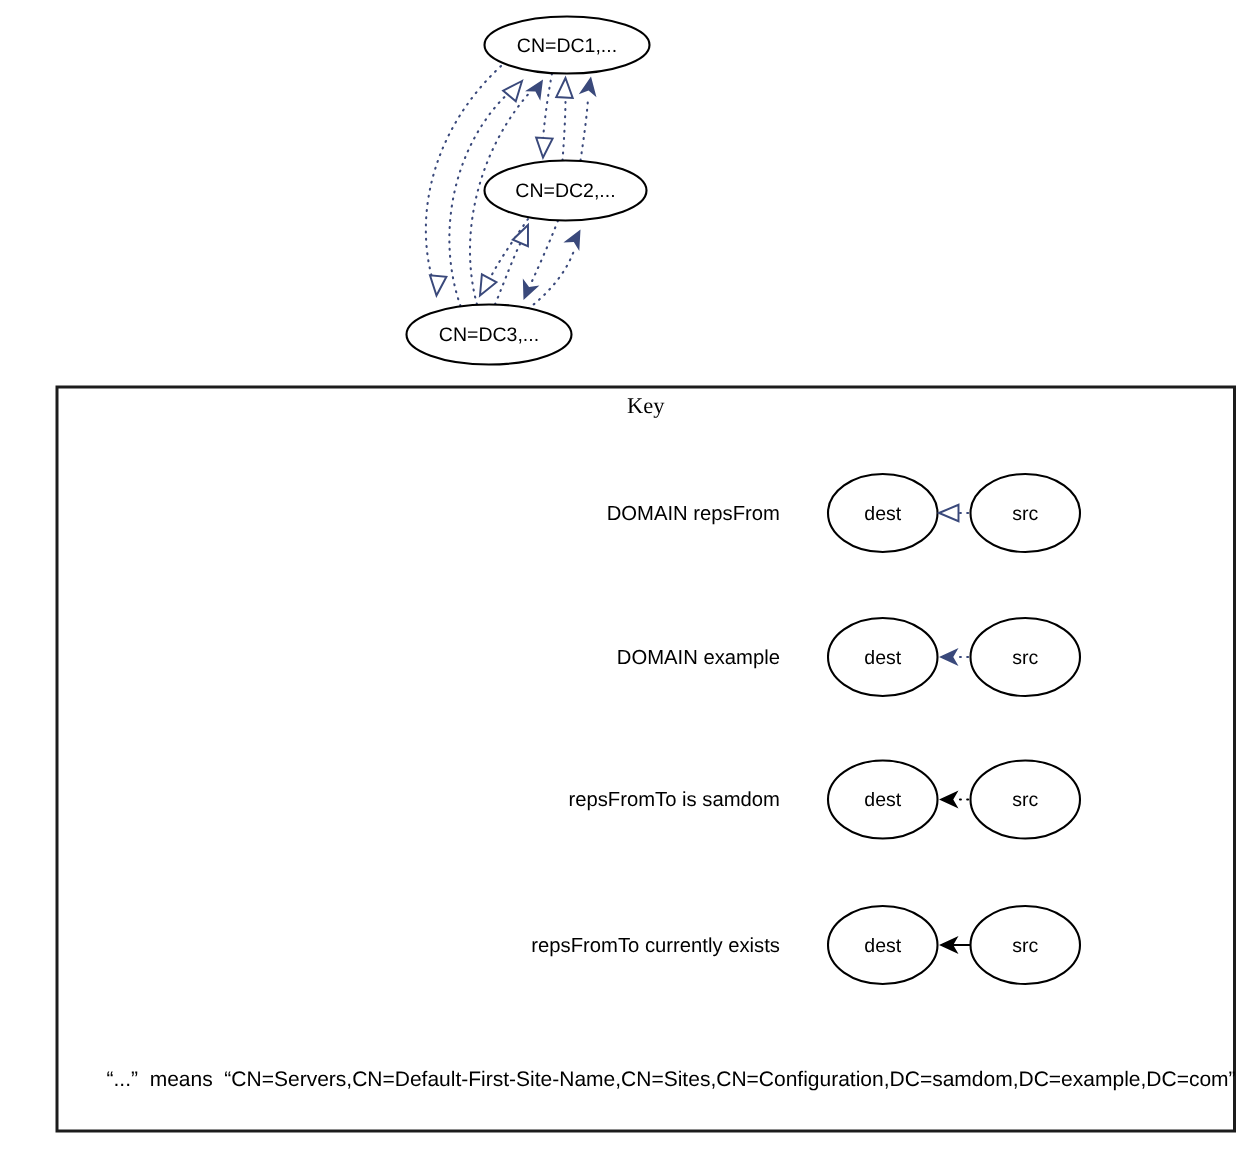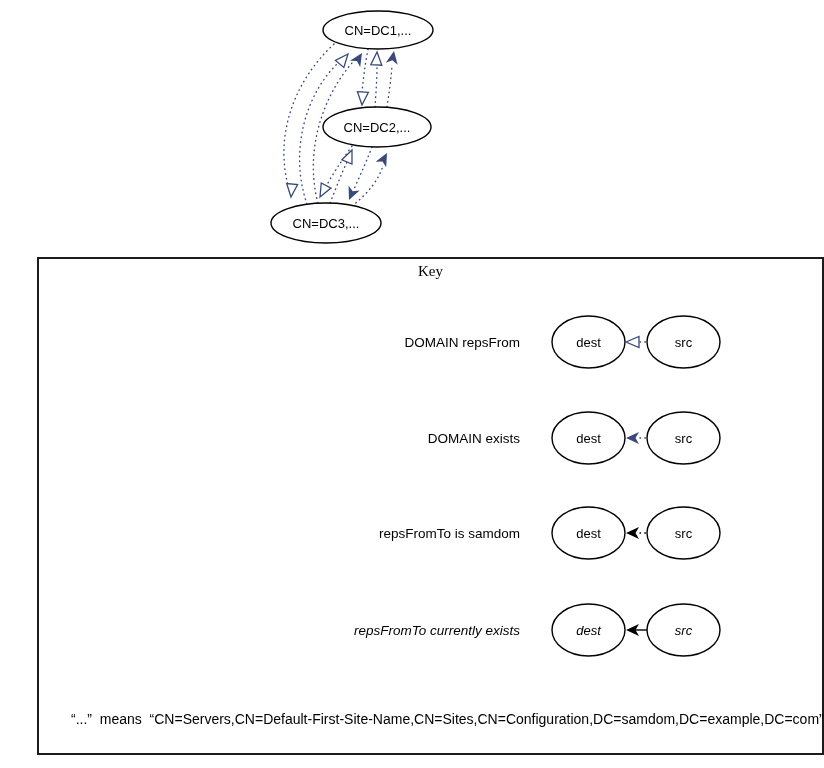--- a/index.html
+++ b/index.html
@@ -97,21 +97,21 @@
         <ellipse class="node-ellipse" cx="38.5" cy="28" rx="36.5" ry="26"></ellipse>
         <ellipse class="node-ellipse" cx="133.5" cy="28" rx="36.5" ry="26"></ellipse>
         <path class="kline-dot-navy" d="M 90,28 L 97,28"></path>
         <path class="head-open" d="M0,0 L13,-5.5 L13,5.5 Z" transform="translate(76,28)"></path>
         <text class="pair-label" x="38.5" y="32.5">dest</text>
         <text class="pair-label" x="133.5" y="32.5">src</text>
       </svg>
     </div>
 
     <div class="key-row" style="top:151px;">
-      <span class="key-row-label">DOMAIN exists</span>
+      <span class="key-row-label">DOMAIN example</span>
       <svg class="key-pair-svg" width="173" height="56" viewBox="0 0 173 56">
         <ellipse class="node-ellipse" cx="38.5" cy="28" rx="36.5" ry="26"></ellipse>
         <ellipse class="node-ellipse" cx="133.5" cy="28" rx="36.5" ry="26"></ellipse>
         <path class="kline-dot-navy" d="M 90,28 L 97,28"></path>
         <path class="head-vee" d="M0,0 L13,-6 L9.5,0 L13,6 Z" transform="translate(76,28)"></path>
         <text class="pair-label" x="38.5" y="32.5">dest</text>
         <text class="pair-label" x="133.5" y="32.5">src</text>
       </svg>
     </div>
 
@@ -120,21 +120,21 @@
       <svg class="key-pair-svg" width="173" height="56" viewBox="0 0 173 56">
         <ellipse class="node-ellipse" cx="38.5" cy="28" rx="36.5" ry="26"></ellipse>
         <ellipse class="node-ellipse" cx="133.5" cy="28" rx="36.5" ry="26"></ellipse>
         <path class="kline-dot-black" d="M 90,28 L 97,28"></path>
         <path class="head-vee-black" d="M0,0 L13,-6 L9.5,0 L13,6 Z" transform="translate(76,28)"></path>
         <text class="pair-label" x="38.5" y="32.5">dest</text>
         <text class="pair-label" x="133.5" y="32.5">src</text>
       </svg>
     </div>
 
-    <div class="key-row" style="top:343px;font-style:italic;">
+    <div class="key-row" style="top:343px;">
       <span class="key-row-label">repsFromTo currently exists</span>
       <svg class="key-pair-svg" width="173" height="56" viewBox="0 0 173 56">
         <ellipse class="node-ellipse" cx="38.5" cy="28" rx="36.5" ry="26"></ellipse>
         <ellipse class="node-ellipse" cx="133.5" cy="28" rx="36.5" ry="26"></ellipse>
         <path class="kline-solid-black" d="M 85,28 L 97,28"></path>
         <path class="head-vee-black" d="M0,0 L13,-6 L9.5,0 L13,6 Z" transform="translate(76,28)"></path>
         <text class="pair-label" x="38.5" y="32.5">dest</text>
         <text class="pair-label" x="133.5" y="32.5">src</text>
       </svg>
     </div>

